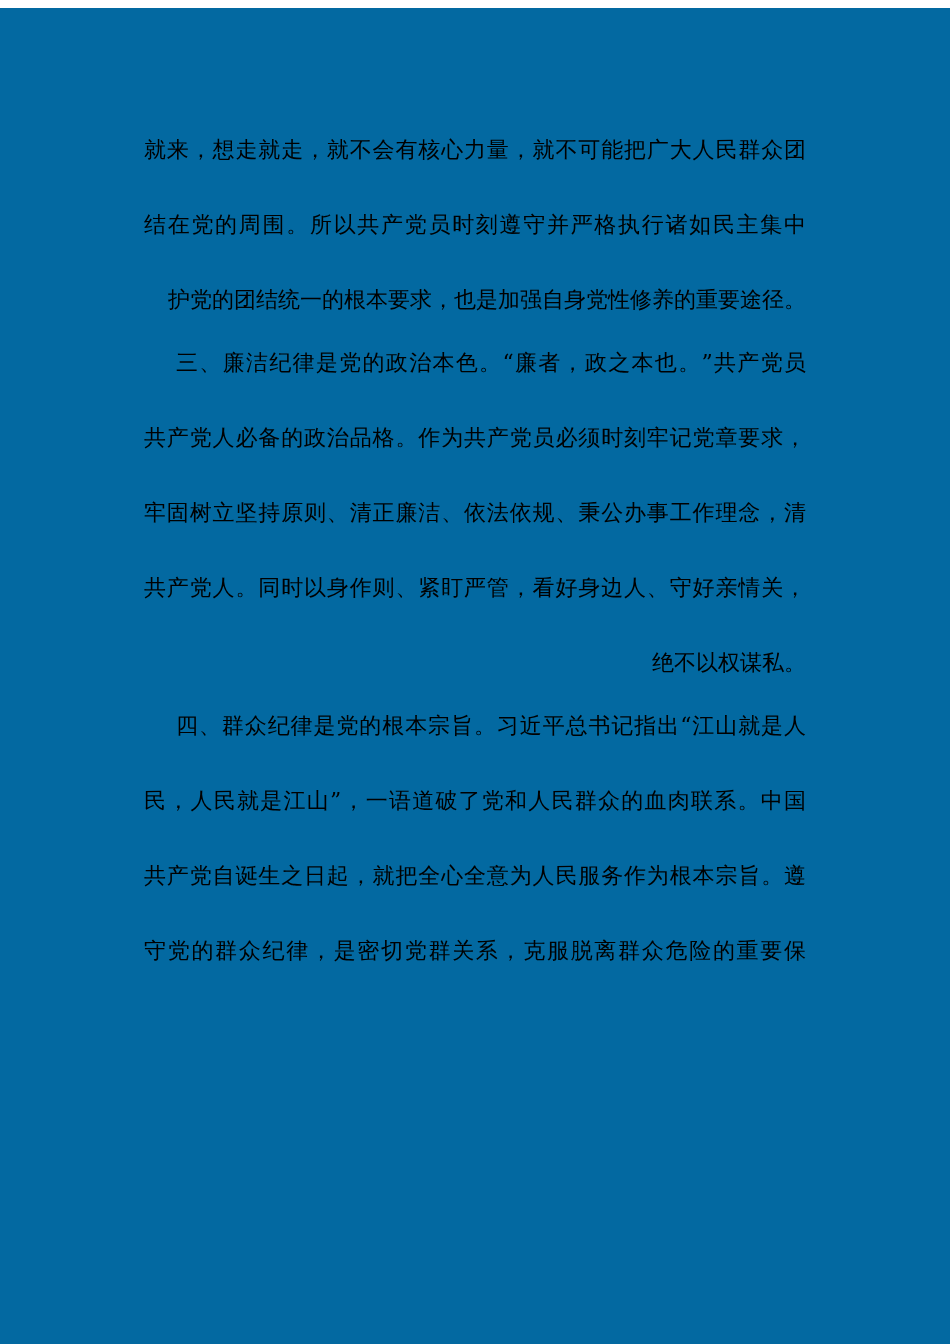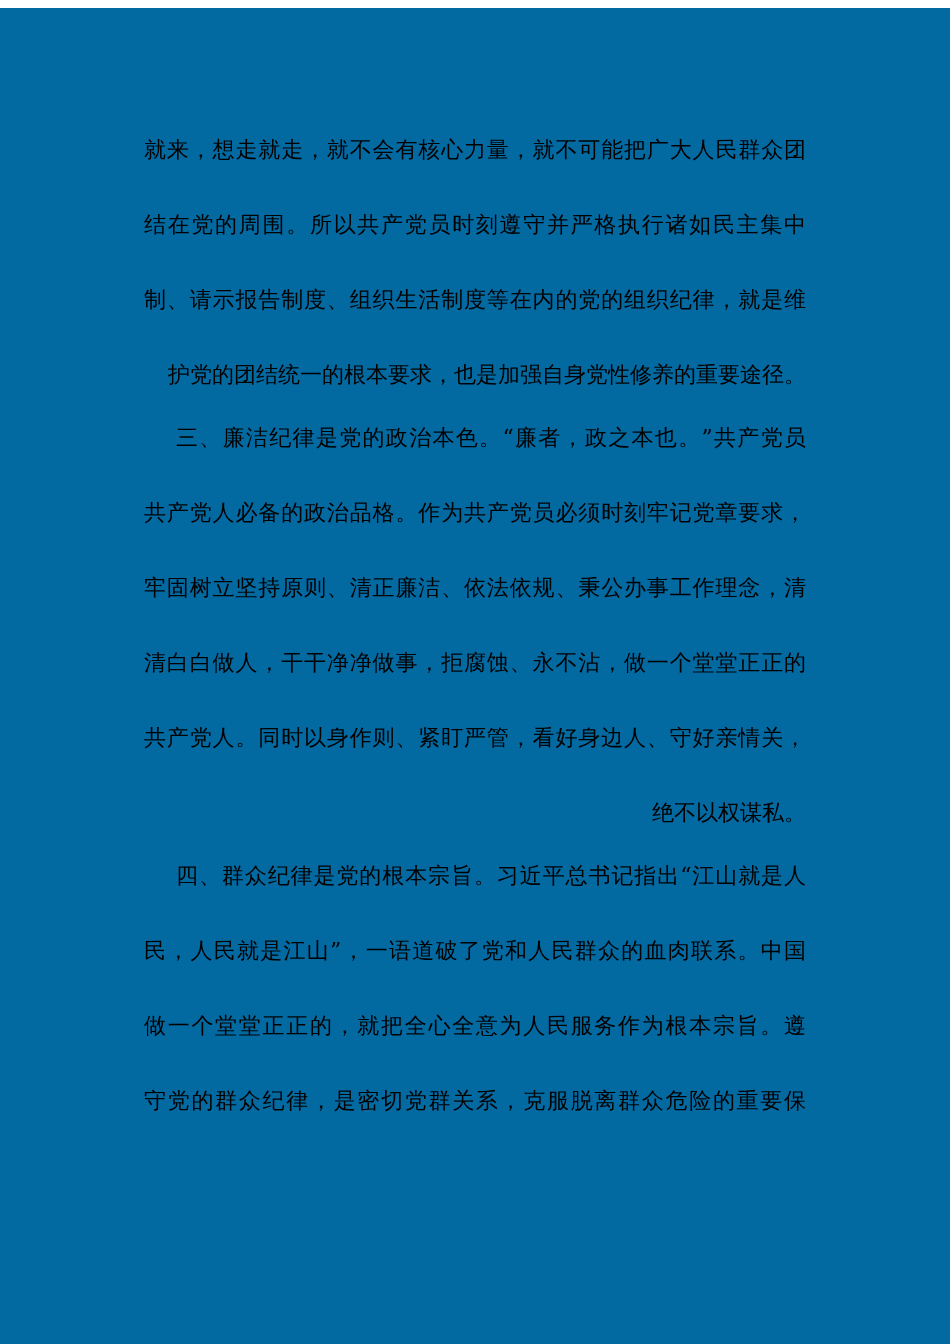--- a/index.html
+++ b/index.html
@@ -56,34 +56,32 @@
   </style>
 </head>
 <body>
 
 <div class="page">
   <div class="text-body">
 
     <div class="para">
       <div class="line justify">就来，想走就走，就不会有核心力量，就不可能把广大人民群众团</div>
       <div class="line justify">结在党的周围。所以共产党员时刻遵守并严格执行诸如民主集中</div>
-      <div class="line justify">制、请示报告制度、组织生活制度等在内的党的组织纪律，就是维</div>
       <div class="line">护党的团结统一的根本要求，也是加强自身党性修养的重要途径。</div>
     </div>
 
     <div class="para">
       <div class="line justify indent">三、廉洁纪律是党的政治本色。“廉者，政之本也。”共产党员</div>
       <div class="line justify">共产党人必备的政治品格。作为共产党员必须时刻牢记党章要求，</div>
       <div class="line justify">牢固树立坚持原则、清正廉洁、依法依规、秉公办事工作理念，清</div>
-      <div class="line justify">清白白做人，干干净净做事，拒腐蚀、永不沾，做一个堂堂正正的</div>
       <div class="line justify">共产党人。同时以身作则、紧盯严管，看好身边人、守好亲情关，</div>
       <div class="line">绝不以权谋私。</div>
     </div>
 
     <div class="para">
       <div class="line justify indent">四、群众纪律是党的根本宗旨。习近平总书记指出“江山就是人</div>
       <div class="line justify">民，人民就是江山”，一语道破了党和人民群众的血肉联系。中国</div>
-      <div class="line justify">做一个堂堂正正的，就把全心全意为人民服务作为根本宗旨。遵</div>
+      <div class="line justify">共产党自诞生之日起，就把全心全意为人民服务作为根本宗旨。遵</div>
       <div class="line justify">守党的群众纪律，是密切党群关系，克服脱离群众危险的重要保</div>
     </div>
 
   </div>
 </div>
 
 </body></html>

